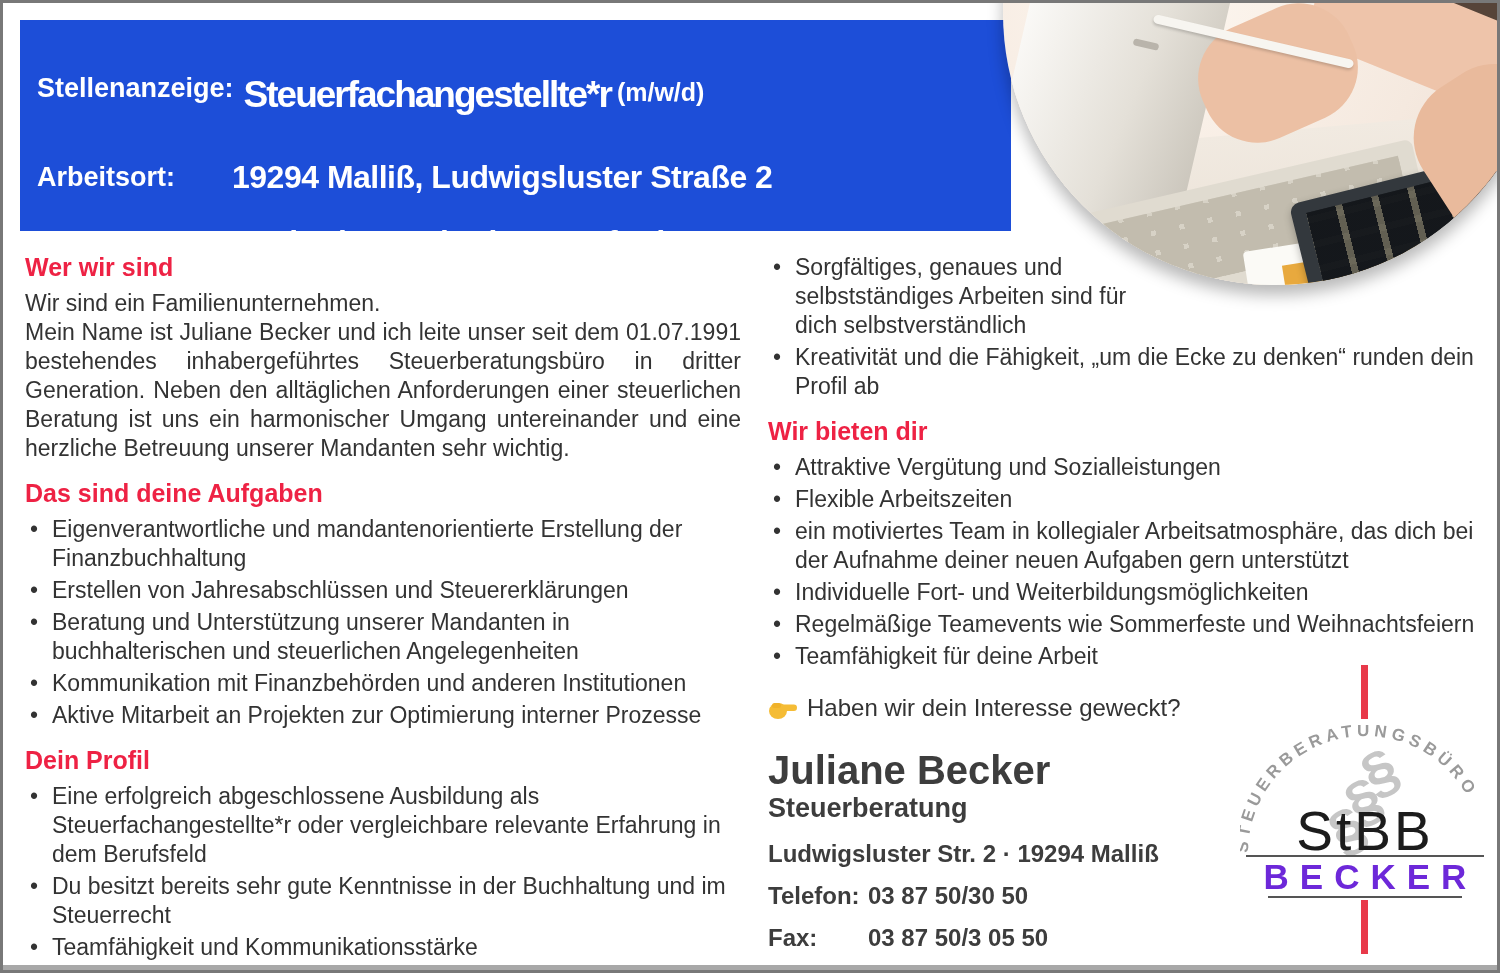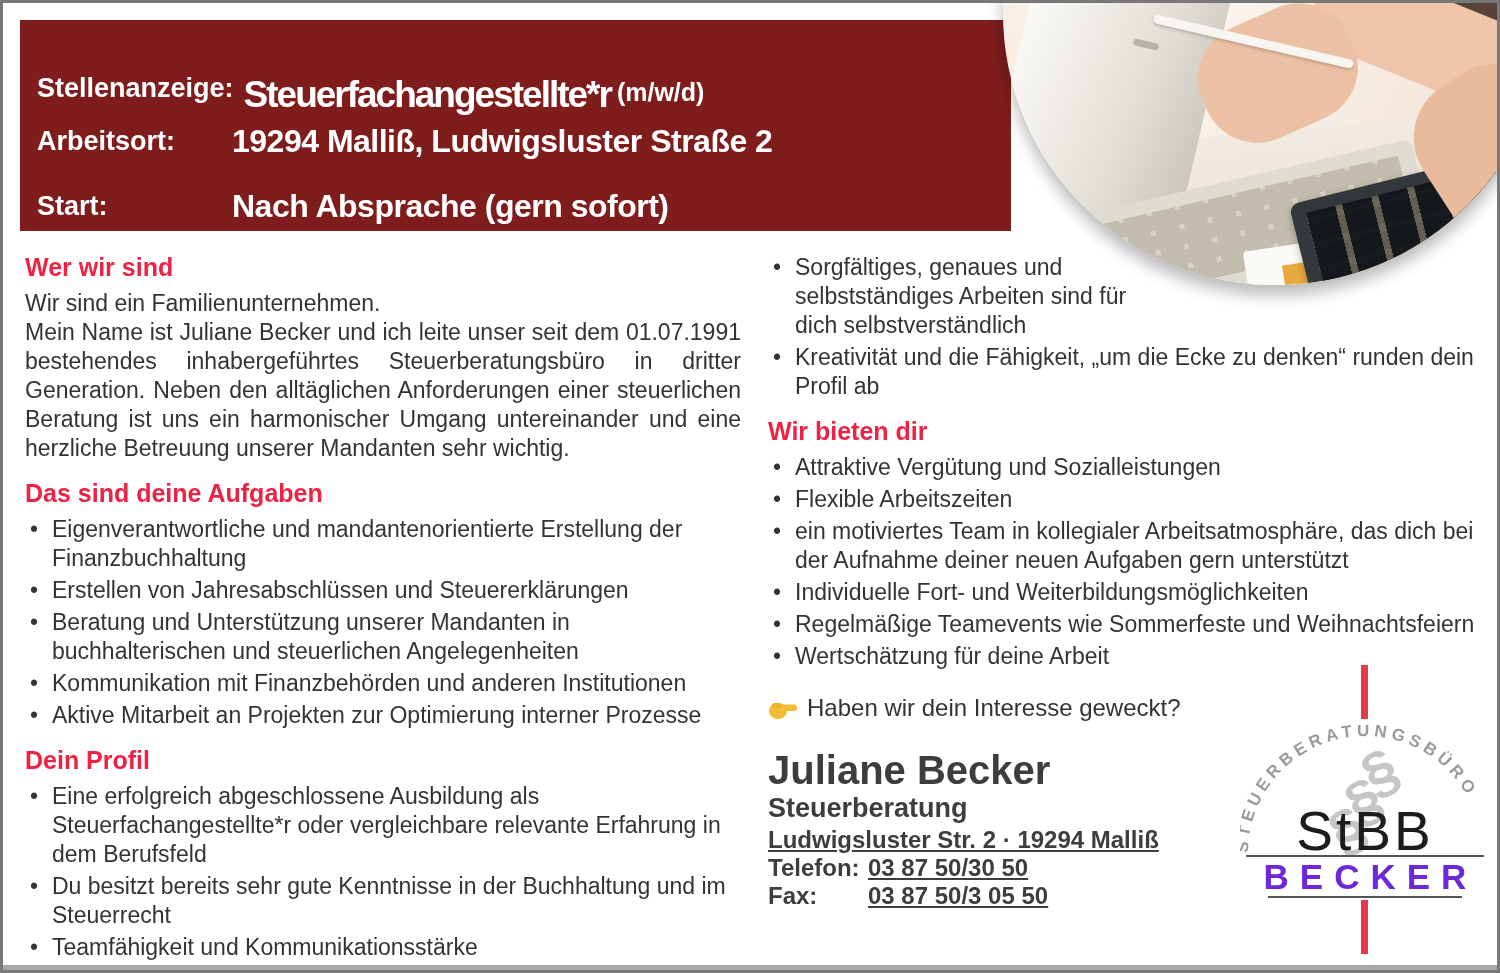--- a/index.html
+++ b/index.html
@@ -14,30 +14,30 @@
     color: #333333;
   }
   .bottom-strip {
     position:absolute; left:0; right:0; bottom:0; height:5px;
     background:#a8a8a8;
   }
 
   
   .banner {
     position:absolute; left:17px; top:17px; width:991px; height:211px;
-    background:#7f1d1d; color:#ffffff; z-index:1;
+    background:#1d4ed8; color:#ffffff; z-index:1;
   }
   .banner-title-row {
     position:absolute; left:17px; top:26px; right:10px;
     display:flex; align-items:flex-end; white-space:nowrap;
   }
   .banner-kicker { font-size:27px; font-weight:bold; margin:0 10px 9px 0; }
   .banner-title  { font-size:37px; font-weight:bold; letter-spacing:-2px; line-height:1;margin-top:30px; }
   .banner-suffix { font-size:25px; font-weight:bold; margin:0 0 6px 6px; }
-  .banner-row { position:absolute; left:17px; display:flex; align-items:flex-end; white-space:nowrap; }
+  .banner-row { position:absolute; left:17px; display:flex; align-items:flex-end; white-space:nowrap;margin-top:36px; }
   .banner-row.loc { top:103px; }
   .banner-row.start { top:168px; }
   .banner-label { display:inline-block; width:195px; font-size:27px; font-weight:bold; margin-bottom:3px; }
   .banner-value { font-size:32px; font-weight:bold; letter-spacing:-0.5px; }
 
   
   .photo {
     position:absolute; left:1000px; top:-262px; width:544px; height:544px;
     border-radius:50%; overflow:hidden; z-index:2;
     background: radial-gradient(circle at 30% 45%, #fdf7f0 0%, #f5e9df 55%, #e9dacd 100%);
@@ -99,21 +99,21 @@
   ul.blist .blt { position:absolute; left:5px; top:0; }
   .float-spacer { float:right; width:345px; height:36px; }
 
   
   .cta-row { display:flex; align-items:center; gap:9px; margin-top:22px; }
   .cta-row .q { font-size:24px;text-align:center; }
   .apply { margin-top:12px; width:480px; }
   .contact { margin-top:26px; color:#3d3d3d; }
   .c-name { font-size:40px; font-weight:bold; line-height:44px; color:#3d3d3d; }
   .c-role { font-size:27px; font-weight:bold; line-height:32px; }
-  .c-line { font-size:24px; font-weight:bold; line-height:25px; margin-top:3px;text-decoration:underline; }
+  .c-line { font-size:24px; font-weight:bold; line-height:25px; margin-top:17px; }
   .c-line .lbl { display:inline-block; min-width:100px; }
 
   
   .logo { position:absolute; left:1237px; top:655px; width:250px; height:300px; z-index:3; }
   .logo-bar { position:absolute; left:121px; width:7px; height:54px; background:#e8394a; }
   .logo-bar.top { top:7px; }
   .logo-bar.bottom { top:242px; }
   .logo-svg { position:absolute; left:0; top:67px; }
   .logo-stbb { position:absolute; left:0; top:146px; width:100%; text-align:center;
     font-size:55px; line-height:55px; font-weight:normal; letter-spacing:3px; color:#1c1c1c; }
@@ -190,21 +190,21 @@
         <li><span class="blt">•</span><span>Kreativität und die Fähigkeit, „um die Ecke zu denken“ runden dein Profil ab</span></li>
       </ul>
 
     <h2 class="sec gap">Wir bieten dir</h2>
     <ul class="blist">
         <li><span class="blt">•</span><span>Attraktive Vergütung und Sozialleistungen</span></li>
         <li><span class="blt">•</span><span>Flexible Arbeitszeiten</span></li>
         <li><span class="blt">•</span><span>ein motiviertes Team in kollegialer Arbeitsatmosphäre, das dich bei der Aufnahme deiner neuen Aufgaben gern unterstützt</span></li>
         <li><span class="blt">•</span><span>Individuelle Fort- und Weiterbildungsmöglichkeiten</span></li>
         <li><span class="blt">•</span><span>Regelmäßige Teamevents wie Sommerfeste und Weihnachtsfeiern</span></li>
-        <li><span class="blt">•</span><span>Wertschätzung für deine Arbeit</span></li>
+        <li><span class="blt">•</span><span>Teamfähigkeit für deine Arbeit</span></li>
       </ul>
 
     <div class="cta-row">
       <svg width="30" height="26" viewBox="0 0 30 26">
         <ellipse cx="10" cy="16" rx="9" ry="8" fill="#f5bc35"></ellipse>
         <rect x="11" y="9.5" width="18" height="6.5" rx="3.2" fill="#f5bc35"></rect>
         <rect x="4" y="8" width="9" height="5" rx="2.5" fill="#f0b22a"></rect>
       </svg>
       <span class="q">Haben wir dein Interesse geweckt?</span>
     </div>

